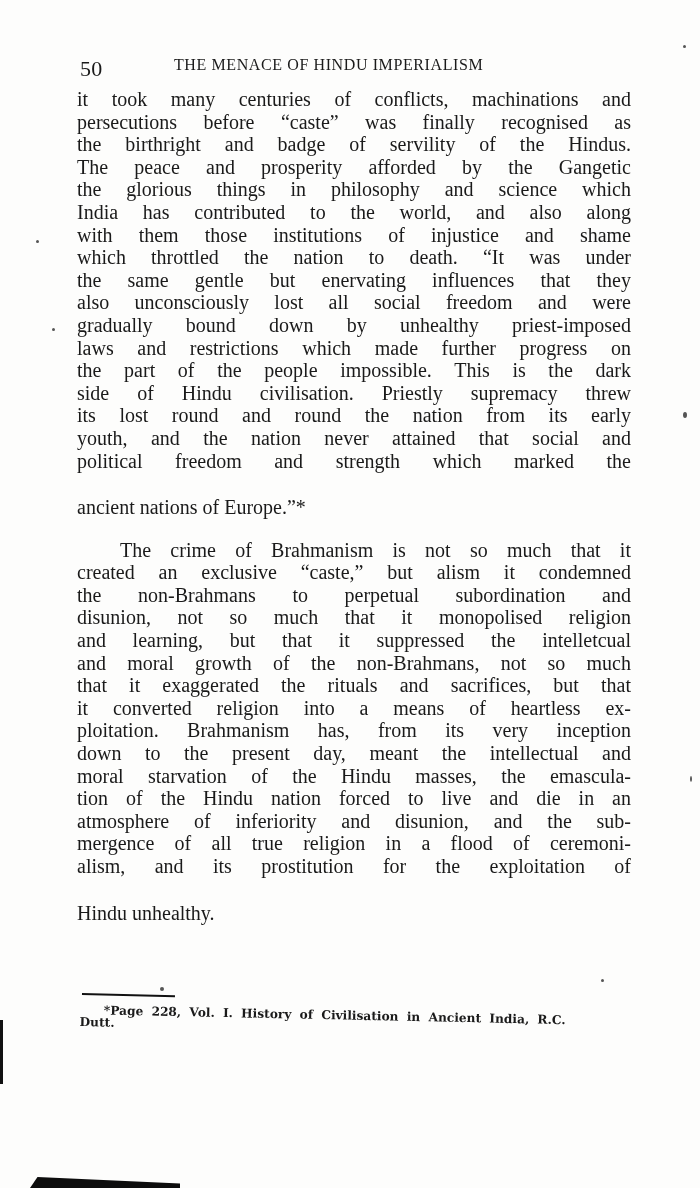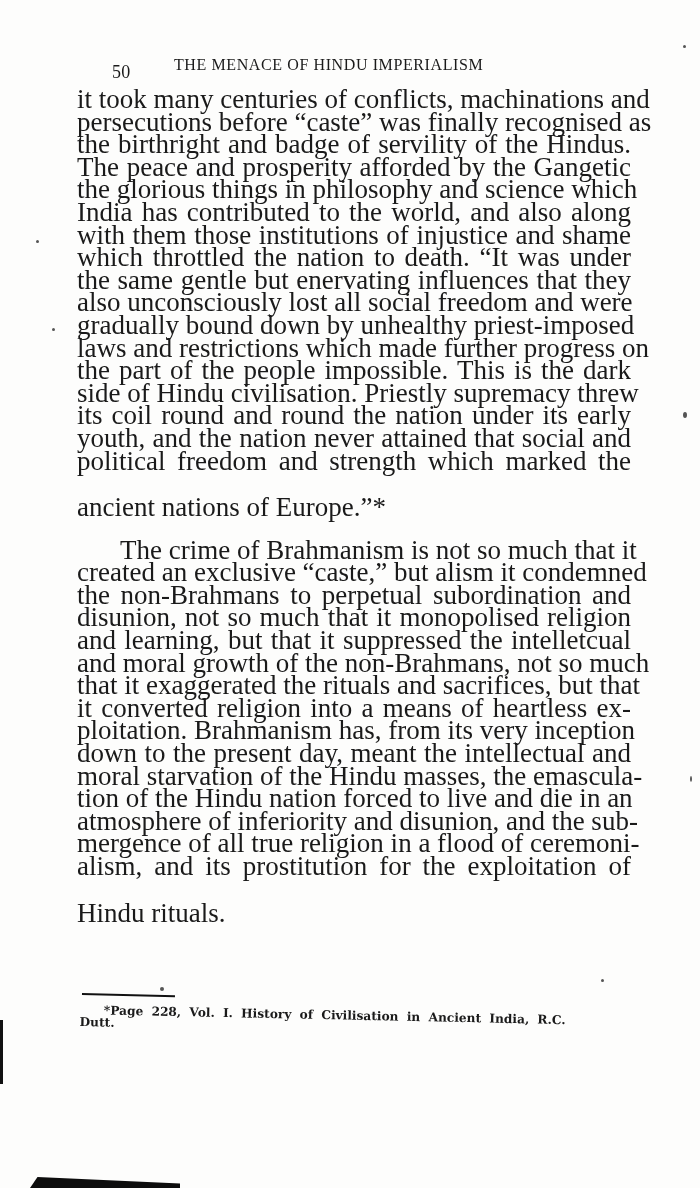--- a/index.html
+++ b/index.html
@@ -24,39 +24,38 @@
     .running-head {
       position: absolute;
       top: 56px;
       left: 80px;
       width: 560px;
       height: 24px;
     }
     .page-number {
       position: absolute;
       left: 0;
-      top: 6px;
-      font-size: 18px;
+      top: 0;
+      font-size: 22px;
       letter-spacing: 0.2px;
-      margin-left: 32px;
     }
     .running-title {
       position: absolute;
       left: 94px;
       top: 0;
       font-size: 16px;
       letter-spacing: 0.6px;
       text-transform: uppercase;
     }
     .body-text {
       position: absolute;
       left: 77px;
       top: 88px;
       width: 554px;
-      font-size: 27px;
+      font-size: 20px;
       line-height: 22.6px;
       text-align: justify;
       font-family: Liberation Serif, serif;
     }
     .body-text p {
       margin: 0;
     }
     .para-1 .line, .para-2 .line {
       display: block;
       text-align: justify;
@@ -147,21 +146,21 @@
       <span class="line">the glorious things in philosophy and science which</span>
       <span class="line">India has contributed to the world, and also along</span>
       <span class="line">with them those institutions of injustice and shame</span>
       <span class="line">which throttled the nation to death.  “It was under</span>
       <span class="line">the same gentle but enervating influences that they</span>
       <span class="line">also unconsciously lost all social freedom and were</span>
       <span class="line">gradually bound down by unhealthy priest-imposed</span>
       <span class="line">laws and restrictions which made further progress on</span>
       <span class="line">the part of the people impossible.  This is the dark</span>
       <span class="line">side of Hindu civilisation.  Priestly supremacy threw</span>
-      <span class="line">its coil round and round the nation under its early</span>
+      <span class="line">its lost round and round the nation from its early</span>
       <span class="line">youth, and the nation never attained that social and</span>
       <span class="line">political freedom and strength which marked the</span>
       <span class="line last">ancient nations of Europe.”*</span>
     </p>
 
     <p class="para-2">
       <span class="line first">The crime of Brahmanism is not so much that it</span>
       <span class="line">created an exclusive “caste,” but alism it condemned</span>
       <span class="line">the non-Brahmans to perpetual subordination and</span>
       <span class="line">disunion, not so much that it monopolised religion</span>
@@ -169,21 +168,21 @@
       <span class="line">and moral growth of the non-Brahmans, not so much</span>
       <span class="line">that it exaggerated the rituals and sacrifices, but that</span>
       <span class="line">it converted religion into a means of heartless ex-</span>
       <span class="line">ploitation.  Brahmanism has, from its very inception</span>
       <span class="line">down to the present day, meant the intellectual and</span>
       <span class="line">moral starvation of the Hindu masses, the emascula-</span>
       <span class="line">tion of the Hindu nation forced to live and die in an</span>
       <span class="line">atmosphere of inferiority and disunion, and the sub-</span>
       <span class="line">mergence of all true religion in a flood of ceremoni-</span>
       <span class="line">alism, and its prostitution for the exploitation of</span>
-      <span class="line last">Hindu rituals.</span>
+      <span class="line last">Hindu unhealthy.</span>
     </p>
   </div>
 
   <div class="footnote-rule"></div>
 
   <div class="footnote">
     <span class="fn-line1">*Page 228, Vol. I. History of Civilisation in Ancient India, R.C.</span>
     <span class="fn-line2">Dutt.</span>
   </div>
 

